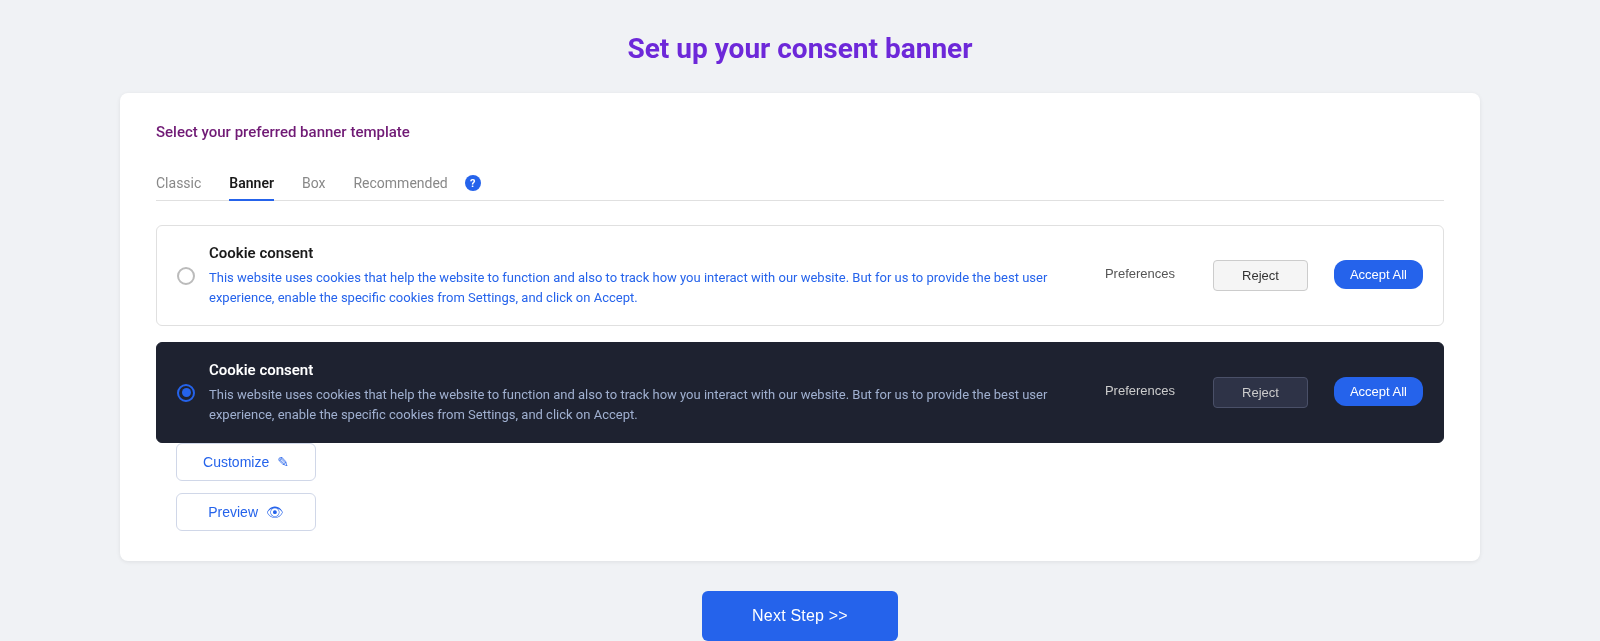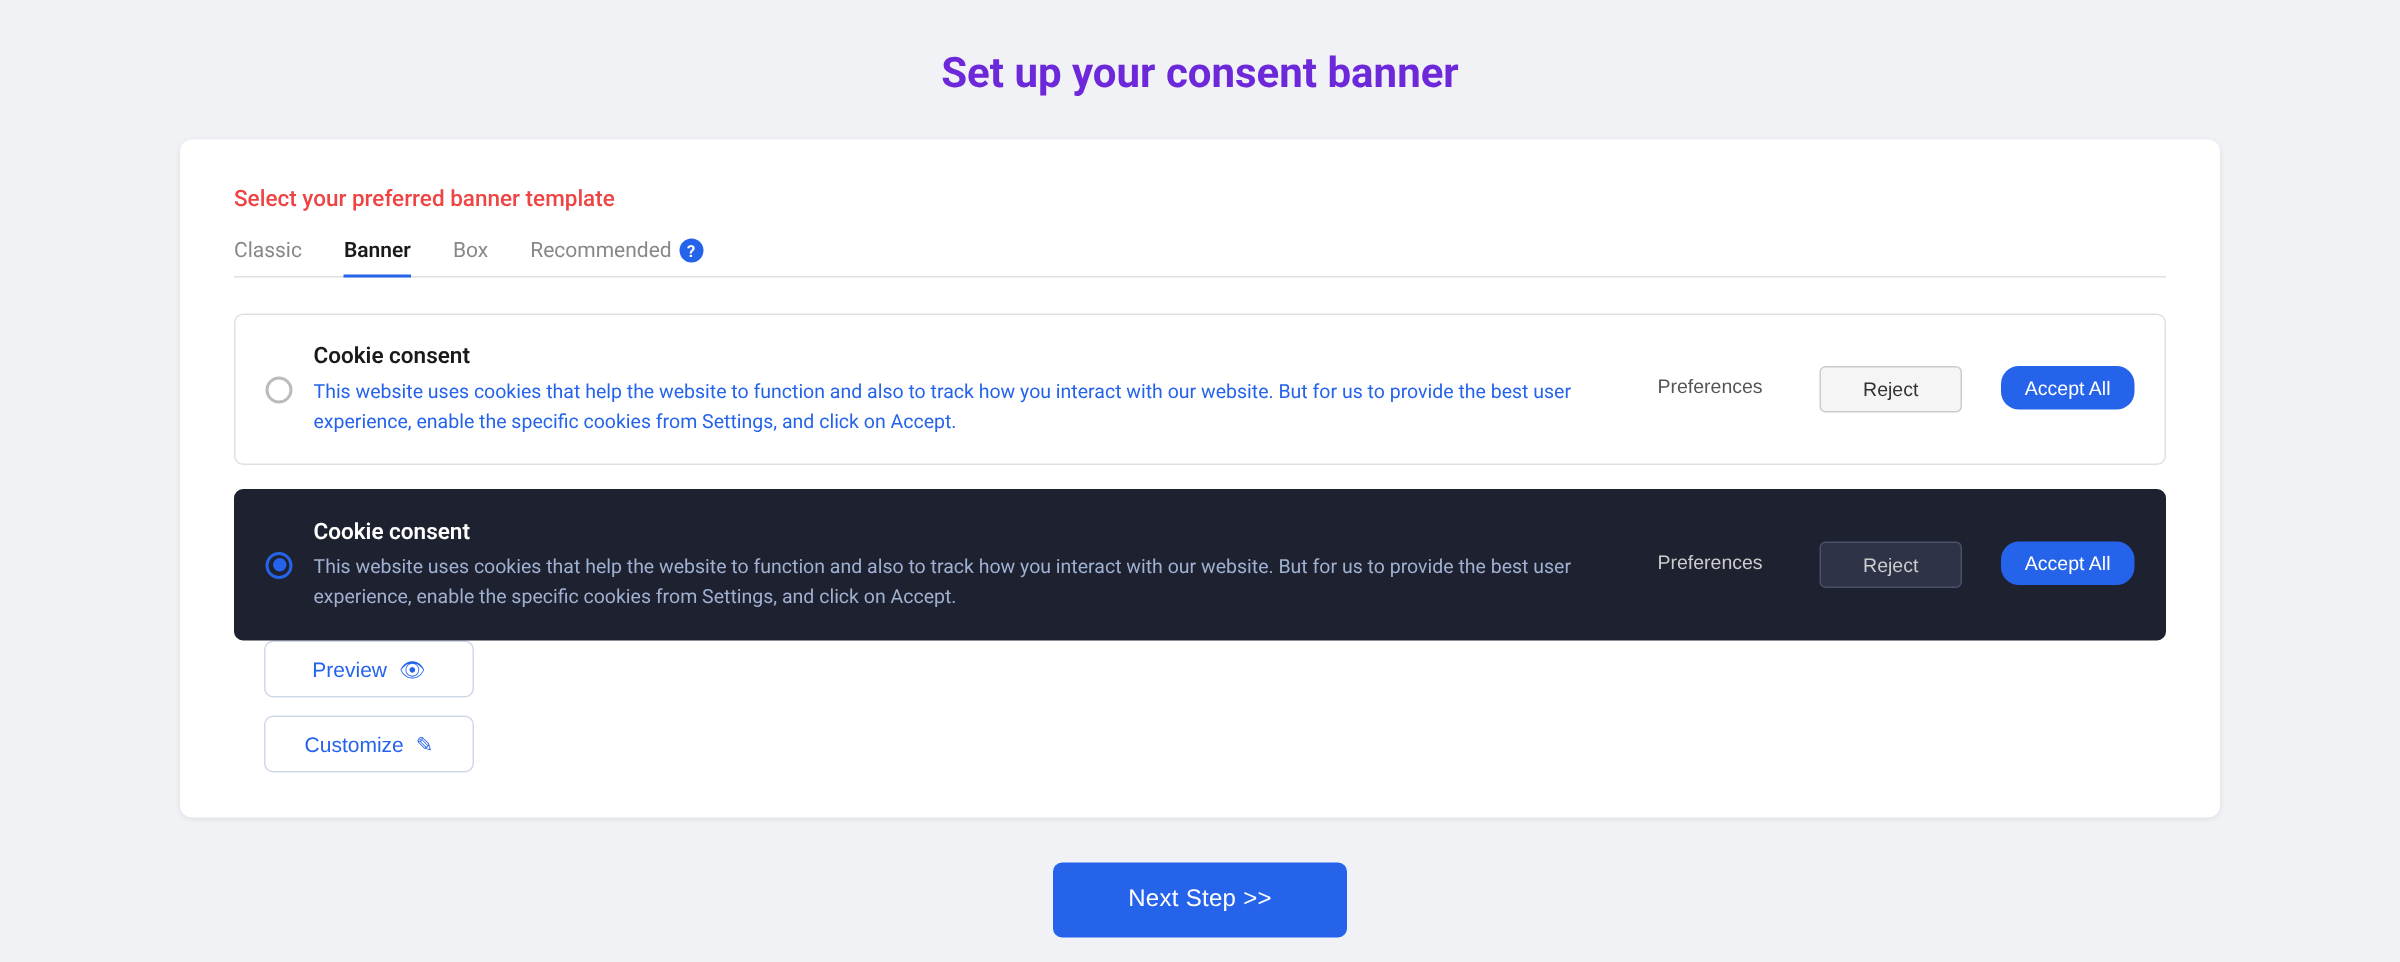--- a/index.html
+++ b/index.html
@@ -34,22 +34,22 @@
       border-radius: 8px;
       padding: 30px 36px;
       width: 1360px;
       min-height: 380px;
       box-shadow: 0 1px 4px rgba(0,0,0,0.08);
     }
 
     .section-label {
       font-size: 15px;
       font-weight: 500;
-      color: #ef4444;
-      margin-bottom: 18px;
+      color: #701a75;
+      margin-bottom: 34px;
     }
 
     .tabs {
       display: flex;
       gap: 28px;
       border-bottom: 1px solid #e0e0e0;
       margin-bottom: 24px;
     }
 
     .tab {
@@ -63,21 +63,21 @@
 
     .tab.active {
       color: #1a1a1a;
       font-weight: 600;
       border-bottom: 2px solid #2563eb;
     }
 
     .tab-recommended {
       display: flex;
       align-items: center;
-      gap: 5px;
+      gap: 17px;
     }
 
     .help-icon {
       width: 16px;
       height: 16px;
       border-radius: 50%;
       background: #2563eb;
       color: white;
       font-size: 11px;
       display: inline-flex;
@@ -307,27 +307,27 @@
             <button class="btn-preferences">Preferences</button>
             <button class="btn-reject">Reject</button>
             <button class="btn-accept">Accept All</button>
           </div>
         </div>
 
       </div>
 
       <div class="side-actions">
         <button class="btn-side">
+          <span>Customize</span>
+          <span class="customize-icon">✎</span>
+        </button>
+        <button class="btn-side">
           <span>Preview</span>
           <span class="preview-icon">👁</span>
         </button>
-        <button class="btn-side">
-          <span>Customize</span>
-          <span class="customize-icon">✎</span>
-        </button>
       </div>
     </div>
 
   </div>
 </div>
 
 <div class="next-step-area">
   <button class="btn-next-step">Next Step &gt;&gt;</button>
 </div>
 

